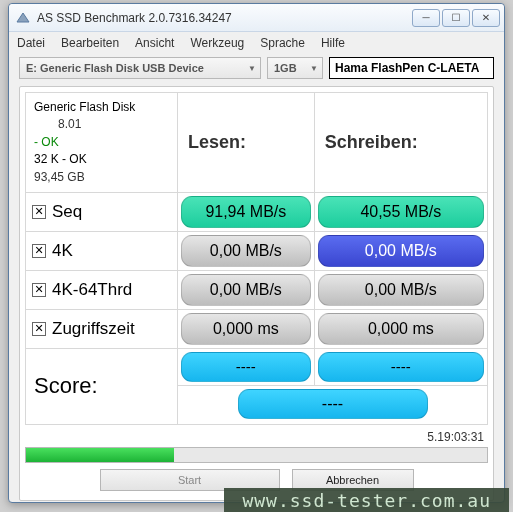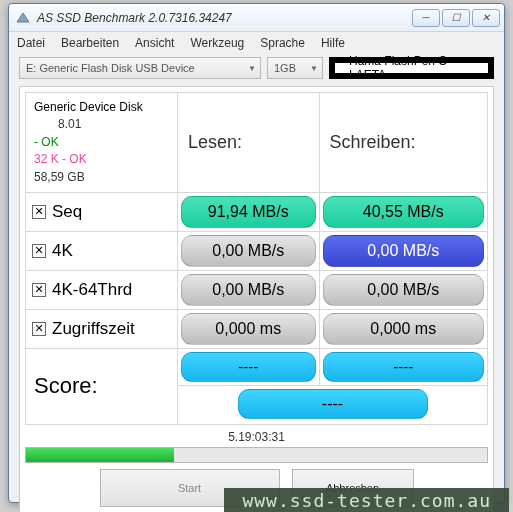--- a/index.html
+++ b/index.html
@@ -1,60 +1,60 @@
 <!DOCTYPE html>
 <html><head>
 <meta charset="utf-8">
 <style>
 * { box-sizing: border-box; margin: 0; padding: 0; font-family: "Segoe UI", Tahoma, sans-serif; }
 body { background: #d0d0d0; width: 513px; height: 512px; overflow: hidden; position: relative; }
 .window { position: absolute; top: 3px; left: 8px; width: 497px; height: 500px; background: #f0f0f0; border: 1px solid #5a7ba0; border-radius: 4px; box-shadow: 0 2px 8px rgba(0,0,0,.3); }
-.titlebar { height: 28px; background: linear-gradient(#fafcfe,#e8eff7); display: flex; align-items: center; padding: 0 4px 0 6px; border-bottom: 1px solid #c9d6e6; border-radius: 4px 4px 0 0; font-style: italic; }
+.titlebar { height: 28px; background: linear-gradient(#fafcfe,#e8eff7); display: flex; align-items: center; padding: 0 4px 0 6px; border-bottom: 1px solid #c9d6e6; border-radius: 4px 4px 0 0; }
 .app-icon { width: 16px; height: 16px; margin-right: 6px; }
 .app-icon svg { width:16px; height:16px; }
 .title-text { font-size: 12px; color: #333; flex: 1; }
 .win-btns { display: flex; gap: 2px; }
 .win-btn { width: 28px; height: 18px; border: 1px solid #8fa9c9; border-radius: 3px; background: linear-gradient(#f7fbff,#dce8f6); display:flex; align-items:center; justify-content:center; font-size:10px; color:#444; }
 .menubar { height: 22px; display:flex; align-items:center; padding: 0 8px; gap: 16px; font-size: 12px; color:#333; background:#f0f0f0; }
 .menubar span { cursor: default; }
-.toolbar { height: 28px; display:flex; align-items:center; padding: 2px 10px; gap:6px; }
+.toolbar { height: 28px; display:flex; align-items:center; padding: 2px 10px; gap:6px;font-weight:bold; }
 .combo { height: 22px; border:1px solid #b8b8b8; background: linear-gradient(#f7f7f7,#e7e7e7); font-size:11px; display:flex; align-items:center; padding:0 6px; color:#555; position:relative; }
 .combo .arrow { position:absolute; right:4px; font-size:8px; color:#666; }
 .device { width: 242px; }
 .size { width: 56px; }
-.textinput { height:22px; flex:1; border:6px solid #000000; background:#fff; font-size:12px; padding:0 14px; display:flex; align-items:center; }
+.textinput { height:22px; flex:1; border:1px solid #000000; background:#fff; font-size:12px; padding:0 5px; display:flex; align-items:center; }
 .content { padding: 4px 10px 6px; }
 .panel { border:1px solid #c9c9c9; background:#fff; border-radius:2px; padding:5px; }
 .grid { width:100%; border-collapse: collapse; }
 .grid td { border:1px solid #d8d8d8; vertical-align: middle; padding:0; }
 .hdr td { color:#333; }
 .info-cell { width: 152px; padding:6px 8px !important; font-size:12px; line-height:1.45; }
 .info-cell .name { color:#000; }
 .info-cell .ver  { color:#333;margin-left:24px; }
 .info-cell .ok1  { color:#0a8a0a; }
-.info-cell .ok2  { color:#ec4899; }
+.info-cell .ok2  { color:#000000; }
 .info-cell .cap  { color:#333; }
-.col-label { font-size:18px; padding:6px 10px !important; font-weight:400; }
+.col-label { font-size:18px; padding:6px 10px !important; font-weight:700; }
 .row-h { height: 38px; }
 .rlabel { font-size:17px; padding:0 6px !important; display:flex; align-items:center; gap:6px; }
 .chk { width:14px; height:14px; border:1px solid #666; display:inline-flex; align-items:center; justify-content:center; font-size:11px; line-height:1; background:#fff; }
 .val { margin:3px; height:32px; border-radius:11px; display:flex; align-items:center; justify-content:center; font-size:16px; font-weight:500; color:#000; border:1px solid rgba(0,0,0,.15); }
 .g-cyan  { background: linear-gradient(#49e3b7,#1ccd9d); }
 .g-gray  { background: linear-gradient(#e6e6e6,#bdbdbd); }
 .g-blue  { background: linear-gradient(#5a6cf0,#3a46d0); color:#fff; }
 .g-sky   { background: linear-gradient(#3fd4ff,#16b6ee); }
 .score-row td.rlabel-score { font-size:22px; padding:6px 8px !important; }
 .score-cell .val { height:30px; font-size:15px; }
 .score-combined { padding:3px 0 5px !important; }
 .score-combined .val { width: 190px; margin: 0 auto; height:30px; }
-.timer { text-align:center; font-size:12px; padding:5px 4px 3px; color:#333; }
+.timer { text-align:right; font-size:12px; padding:5px 4px 3px; color:#333; }
 .prog-outer { height:16px; border:1px solid #b9b9b9; background:#e8e8e8; position:relative; margin: 0 0 6px; }
 .prog-inner { position:absolute; left:0; top:0; bottom:0; width:32%; background: linear-gradient(#49e05e,#1db336); }
 .btnrow { display:flex; gap:12px; justify-content:center; padding: 0 0 4px; }
-.btn { width:180px; height:38px; border:1px solid #b6b6b6; background:linear-gradient(#f4f4f4,#e3e3e3); font-size:11px; color:#888; display:flex; align-items:center; justify-content:center; }
+.btn { width:180px; height:22px; border:1px solid #b6b6b6; background:linear-gradient(#f4f4f4,#e3e3e3); font-size:11px; color:#888; display:flex; align-items:center; justify-content:center; }
 .btn.enabled { color:#222; width:122px; }
 .watermark { position:absolute; right:4px; bottom:-1px; font-family: monospace; font-size:18px; letter-spacing:1px; color:#d0e8d0; background:#394a39; padding:2px 18px; opacity:.92; }
 </style>
 </head>
 <body>
 
 <div class="window">
   <div class="titlebar">
     <span class="app-icon">
       <svg viewBox="0 0 16 16">
@@ -91,25 +91,25 @@
       <span>Hama FlashPen C-LAETA</span>
     </div>
   </div>
 
   <div class="content">
     <div class="panel">
       <table class="grid">
         <tbody>
             <tr class="hdr">
           <td class="info-cell" rowspan="1">
-            <div class="name">Generic Device Disk</div>
+            <div class="name">Generic Flash Disk</div>
             <div class="ver">8.01</div>
             <div class="ok1"> - OK</div>
             <div class="ok2">32 K - OK</div>
-            <div class="cap">58,59 GB</div>
+            <div class="cap">93,45 GB</div>
           </td>
           <td class="col-label">Lesen:</td>
           <td class="col-label">Schreiben:</td>
         </tr>
         <tr class="row-h">
           <td>
                 <div class="rlabel">
                   <span class="chk">✕</span>
                   <span>Seq</span>
                 </div>

